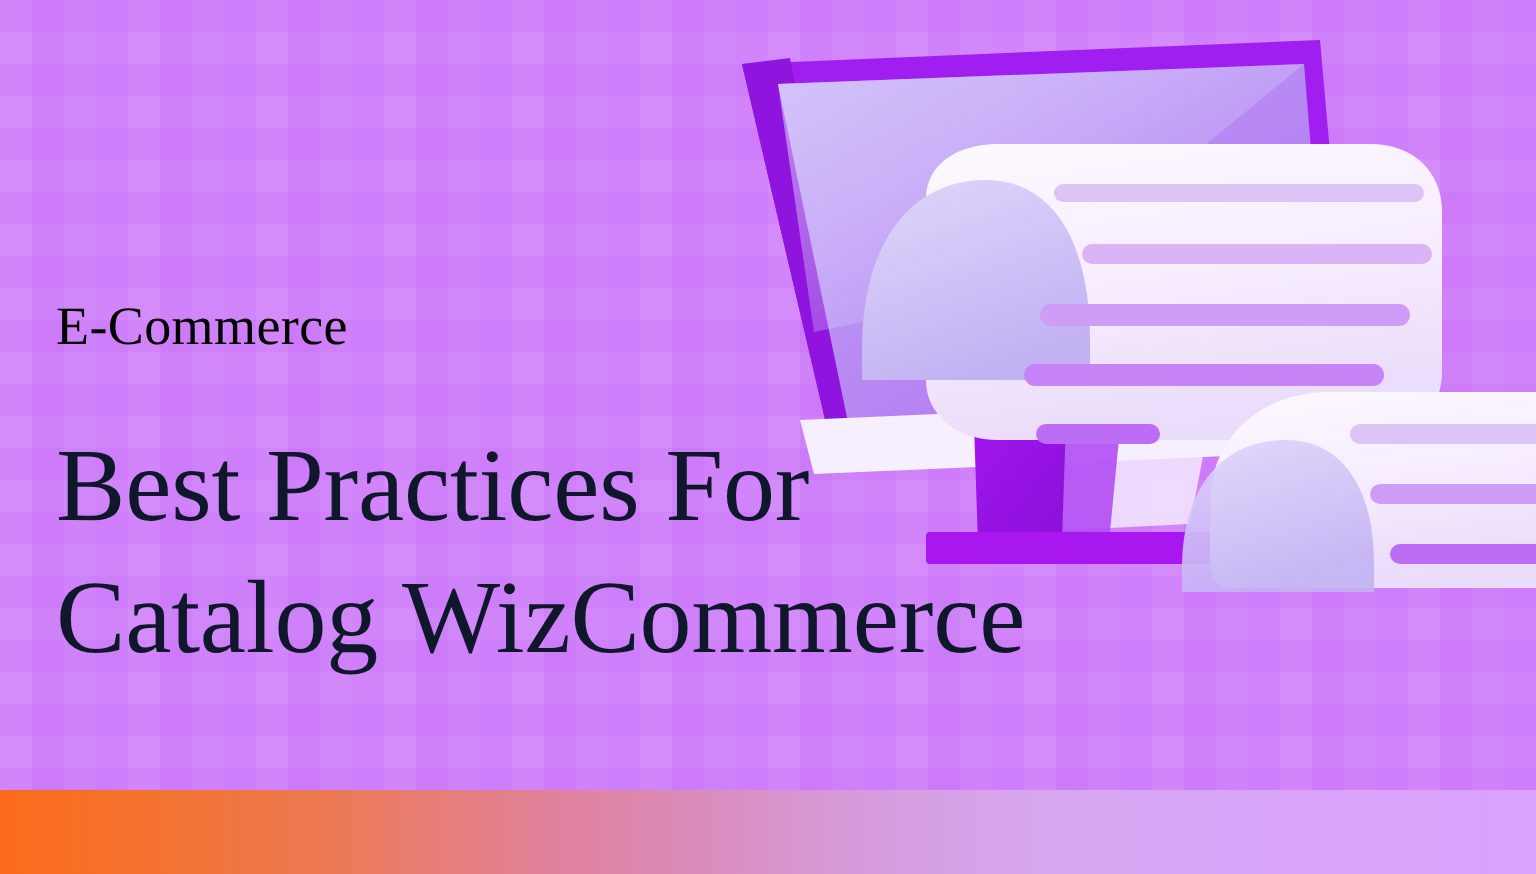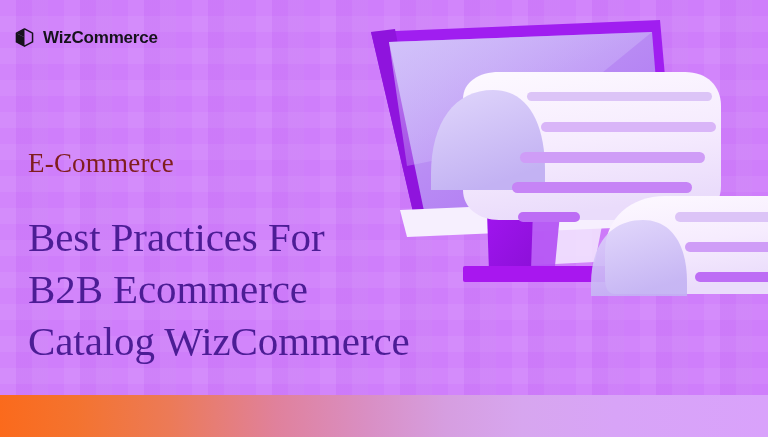--- a/index.html
+++ b/index.html
@@ -72,31 +72,31 @@
   .text-block {
     position: absolute;
     left: 28px;
     top: 150px;
     z-index: 5;
   }
   .eyebrow {
     font-family: "Liberation Serif", serif;
     font-size: 27px;
     font-weight: 400;
-    color: #7f1d1d;
+    color: #000000;
     letter-spacing: 0.2px;
     line-height: 1;
     margin: 0 0 34px 0;
     white-space: nowrap;
   }
   .headline {
     font-family: "Liberation Serif", serif;
-    font-size: 41px;
+    font-size: 52px;
     font-weight: 400;
-    color: #4c1d95;
+    color: #0f172a;
     line-height: 1.27;
     letter-spacing: -0.1px;
     margin: 0;
   }
   .headline .hl-line { display: block; white-space: nowrap; }
 
   
   .bottom-bar {
     position: absolute;
     left: 0;
@@ -200,33 +200,24 @@
                  C236 250 256 226 288 226
                  C316 226 332 250 332 288
                  L332 302 L236 302 Z" fill="url(#bubbleGrad)" opacity="0.9"></path>
         <rect x="320" y="218" width="110" height="10" rx="5" fill="#dcc4f7"></rect>
         <rect x="330" y="248" width="100" height="10" rx="5" fill="#cf9df7"></rect>
         <rect x="340" y="278" width="90" height="10" rx="5" fill="#bd6df5"></rect>
       </g>
     </svg>
   </div>
 
-  <div class="logo">
-    <svg class="logo-icon" viewBox="0 0 24 24">
-      <path d="M12 2.2 L21.2 7.1 L21.2 17.0 L12 21.9 L2.8 17.0 L2.8 7.1 Z" fill="none" stroke="#16121c" stroke-width="1.7" stroke-linejoin="round"></path>
-      <path d="M12 2.2 L12 11.8 L2.8 7.1 Z" fill="#16121c"></path>
-      <path d="M12 11.8 L12 21.9 L2.8 17.0 L2.8 7.1 Z" fill="#16121c"></path>
-    </svg>
-    <span class="logo-text">WizCommerce</span>
-  </div>
 
   <div class="text-block">
     <div class="eyebrow">E-Commerce</div>
     <h1 class="headline">
       <span class="hl-line">Best Practices For</span>
-      <span class="hl-line">B2B Ecommerce</span>
       <span class="hl-line">Catalog WizCommerce</span>
     </h1>
   </div>
 
   <div class="bottom-bar"></div>
 
 </div>
 
 </body></html>

